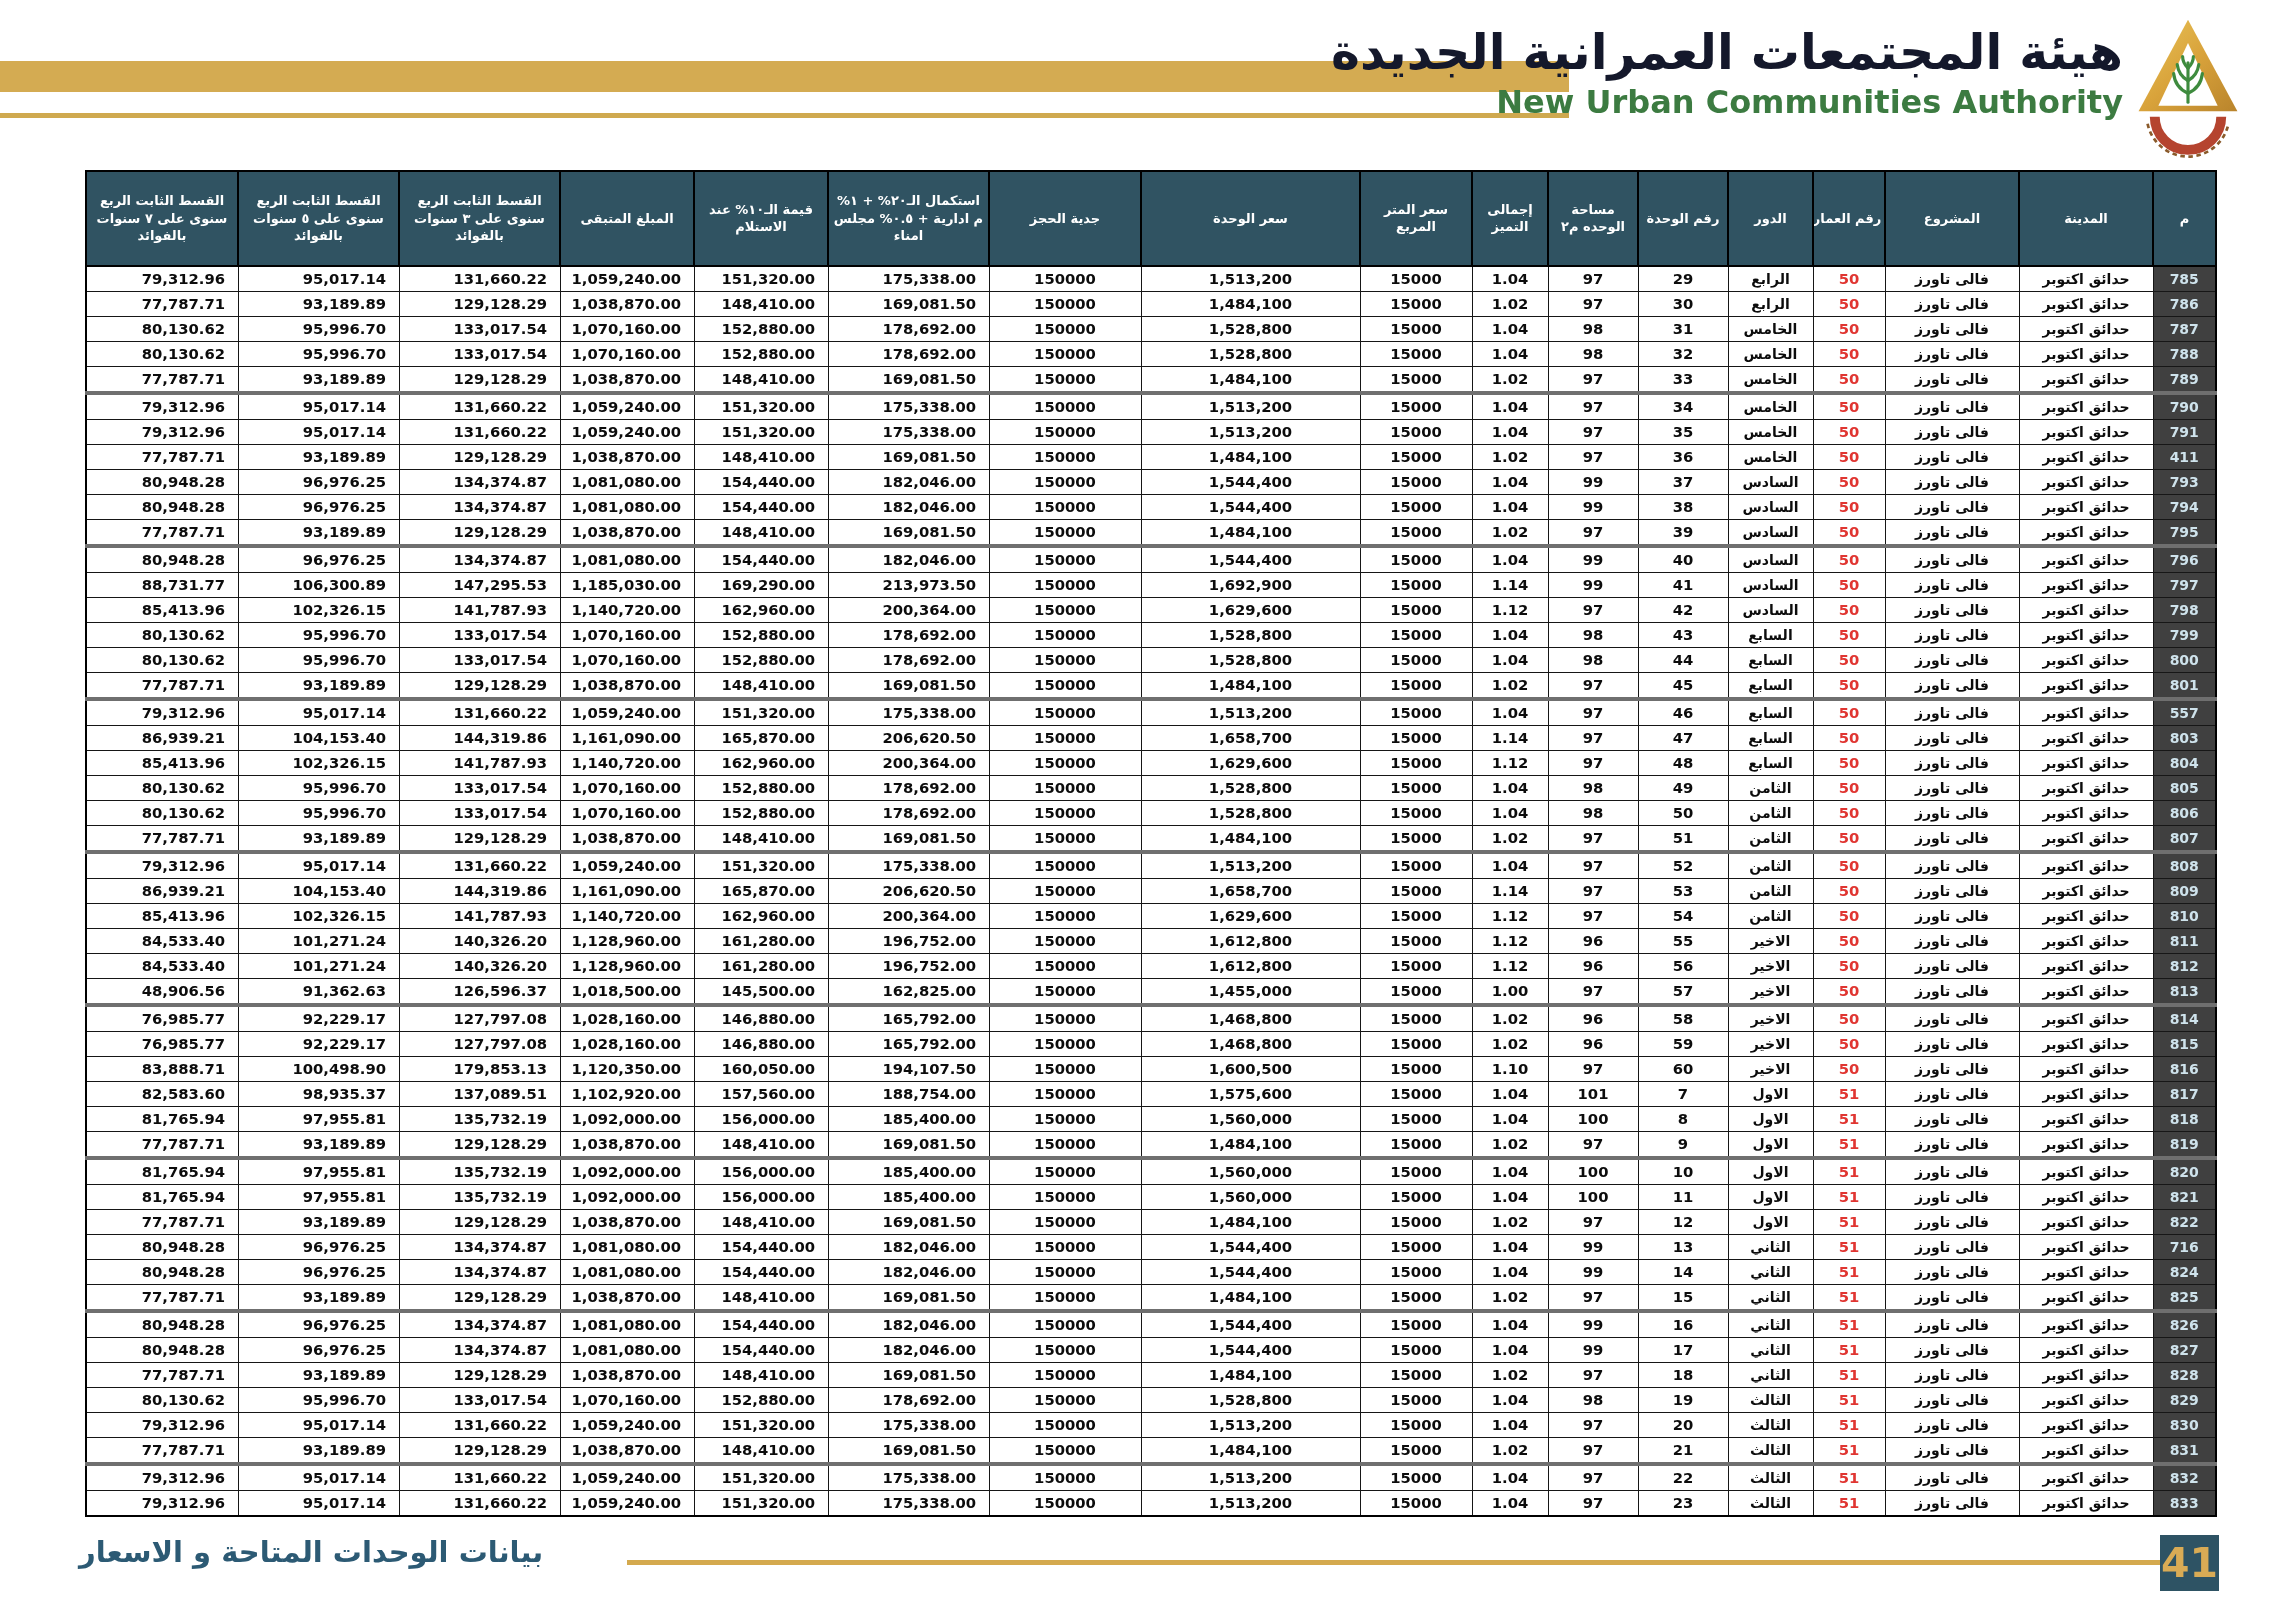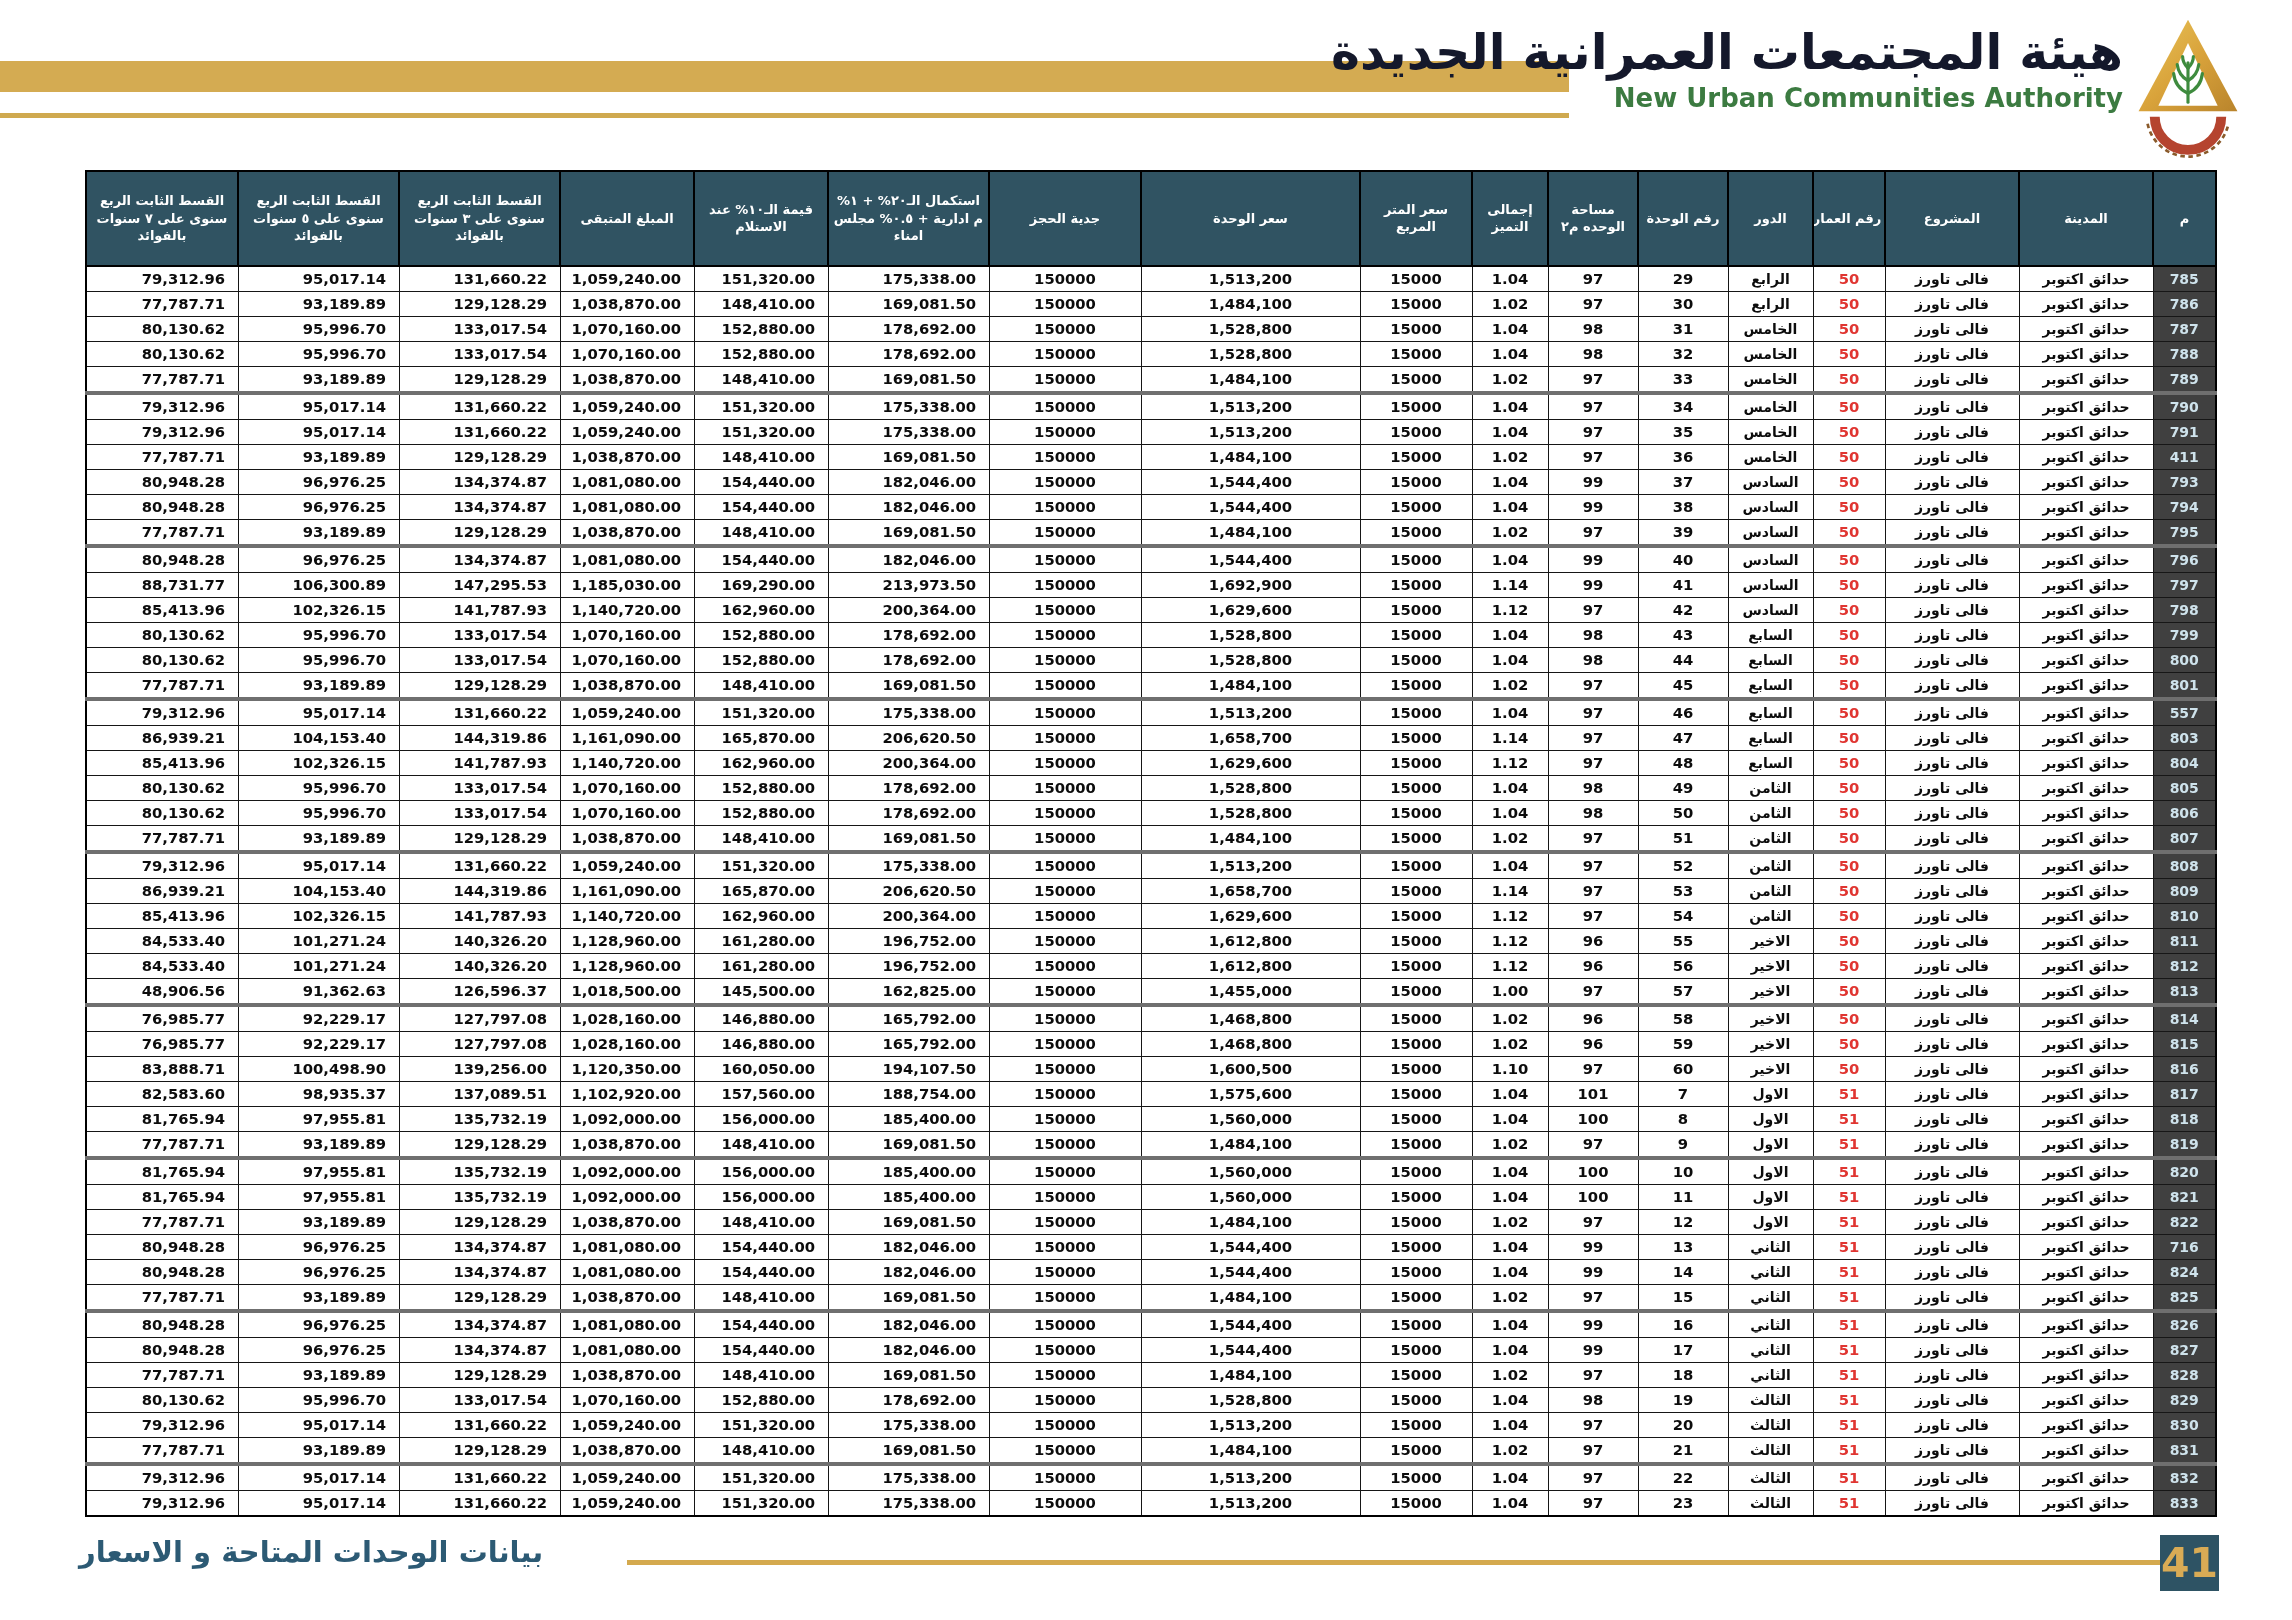--- a/index.html
+++ b/index.html
@@ -8,21 +8,21 @@
     background:#ffffff;
     font-family:"DejaVu Sans", sans-serif;
   }
   
   .bar-thick{position:absolute;left:0;top:61px;width:1569px;height:31px;background:#d4ab52;}
   .bar-thin{position:absolute;left:0;top:113px;width:1569px;height:4.5px;background:#cfa94f;}
 
   
   .brand{position:absolute;top:25px;right:170px;text-align:right;direction:rtl;}
   .t-ar{font-size:49px;font-weight:bold;color:#14182b;line-height:1.15;margin-left:16px;}
-  .t-en{font-size:26px;font-weight:bold;color:#3c7b41;margin-top:1.8px;direction:ltr;}
+  .t-en{font-size:32px;font-weight:bold;color:#3c7b41;margin-top:1.8px;direction:ltr;}
   .logo{position:absolute;right:52px;top:16px;width:106px;height:142px;}
 
   
   table.units{
     position:absolute;left:85px;top:170px;width:2131px;
     border-collapse:collapse;table-layout:fixed;border:2.7px solid #000;
     direction:rtl;
   }
   table.units th{
     background:#305362;color:#ffffff;font-size:13px;font-weight:bold;
@@ -726,21 +726,21 @@
         <td class="c-ar">الاخير</td>
         <td>60</td>
         <td>97</td>
         <td>1.10</td>
         <td>15000</td>
         <td>1,600,500</td>
         <td>150000</td>
         <td class="c-num">194,107.50</td>
         <td class="c-num">160,050.00</td>
         <td class="c-num">1,120,350.00</td>
-        <td class="c-num">139,256.00</td>
+        <td class="c-num">179,853.13</td>
         <td class="c-num">100,498.90</td>
         <td class="c-num">83,888.71</td>
       </tr>
       <tr>
         <td class="c-serial">817</td>
         <td class="c-ar">حدائق اكتوبر</td>
         <td class="c-ar">فالى تاورز</td>
         <td class="c-bldg">51</td>
         <td class="c-ar">الاول</td>
         <td>7</td>

